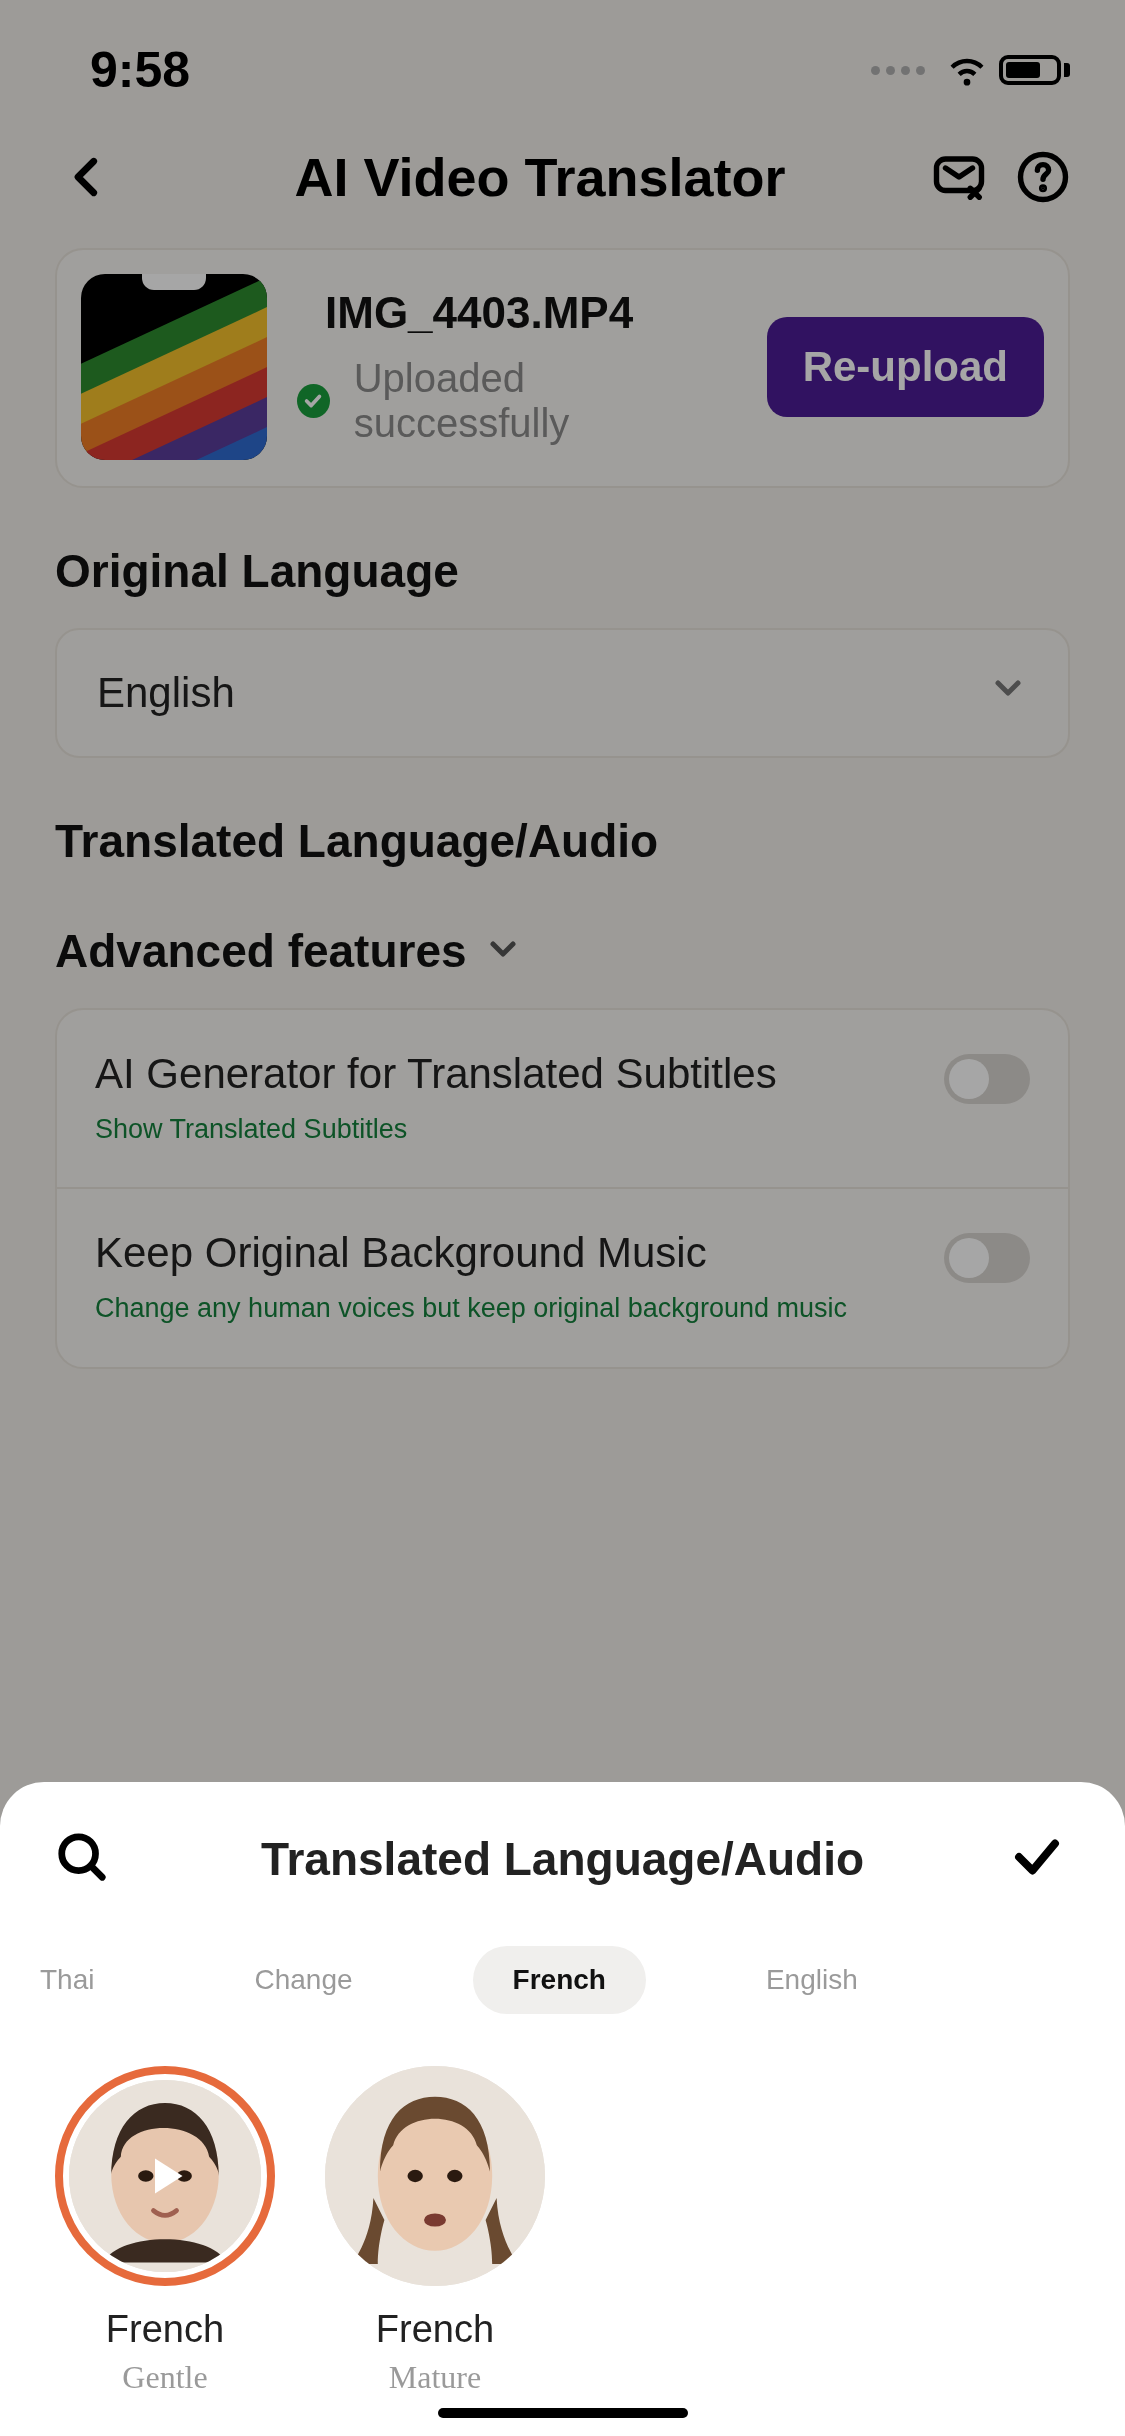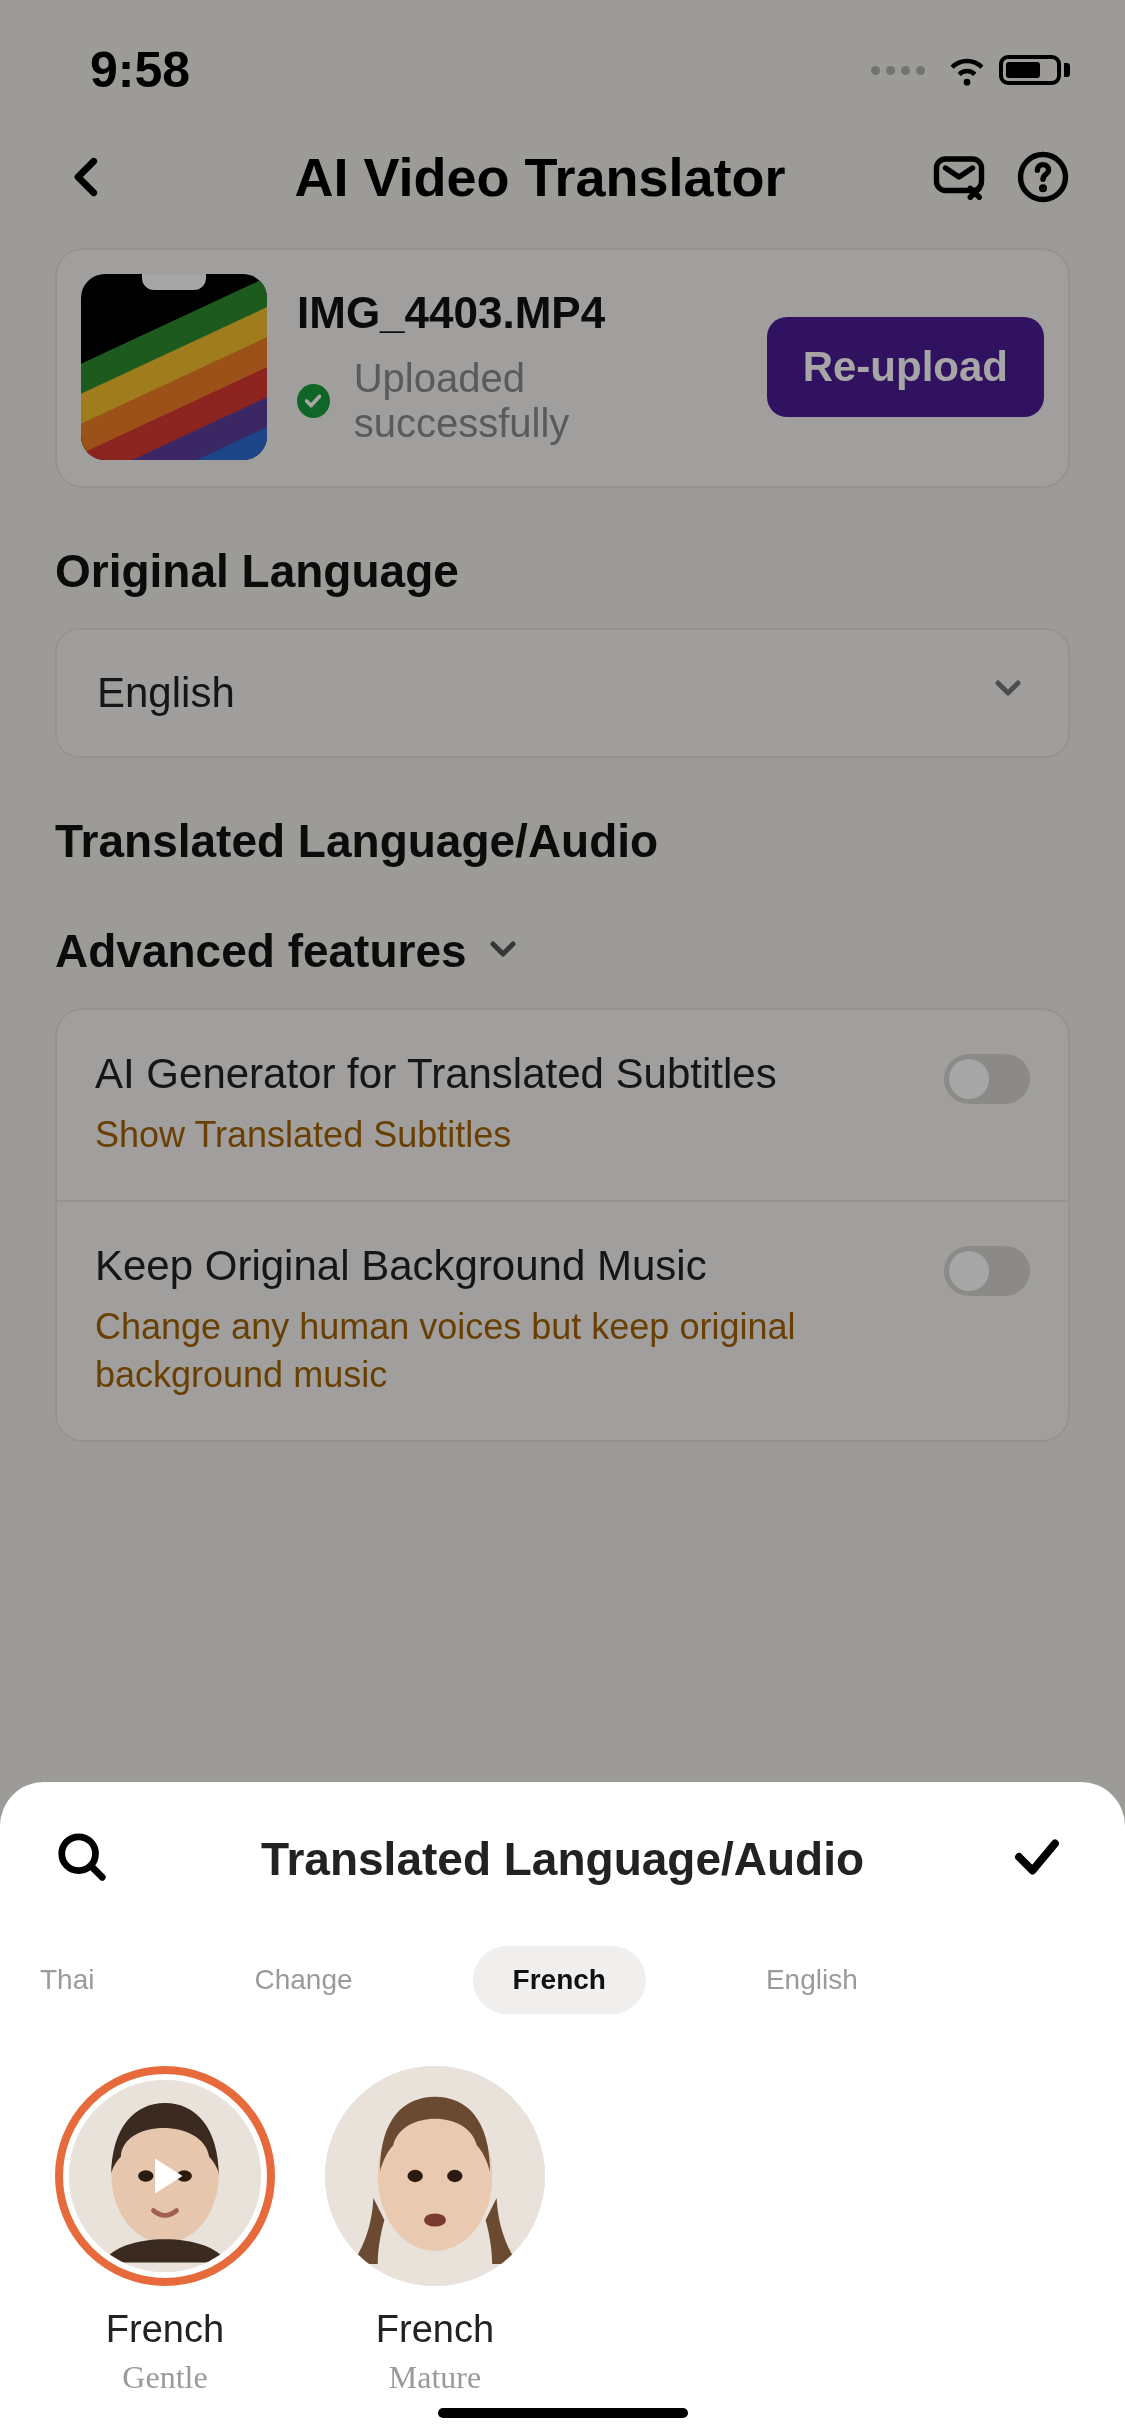--- a/index.html
+++ b/index.html
@@ -23,38 +23,38 @@
   .nav-right { width:170px; display:flex; gap:30px; justify-content:flex-end; align-items:center; }
   .nav-title { font-size:54px; font-weight:700; color:#000; text-align:center; }
   .icon-btn svg { width:54px; height:54px; }
 
   .card { margin:0 55px; background:#f6f4f1; border:2px solid #e7e2da; border-radius:28px; padding:24px 24px 26px 24px; display:flex; align-items:center; gap:30px; }
   .thumb { width:186px; height:186px; border-radius:24px; background:#000; position:relative; overflow:hidden; flex-shrink:0; }
   .thumb .notch { position:absolute; top:0; left:50%; transform:translateX(-50%); width:64px; height:16px; background:#fff; border-radius:0 0 12px 12px; }
   .stripe { position:absolute; left:-40px; right:-40px; height:30px; transform:rotate(-25deg); }
   .s1{ background:#2d8b2f; bottom:108px;} .s2{ background:#f4c12b; bottom:78px;} .s3{ background:#ef7d26; bottom:48px;} .s4{ background:#d83a32; bottom:18px;} .s5{ background:#5a3c9a; bottom:-12px;} .s6{ background:#2f6bd0; bottom:-42px;}
   .file-info { flex:1; min-width:0; }
-  .file-name { font-size:44px; font-weight:800; color:#111; margin-bottom:18px; }
+  .file-name { font-size:44px; font-weight:800; color:#111; margin-bottom:18px;margin-left:28px; }
   .upload-status { display:flex; align-items:center; gap:24px; font-size:40px; color:#8a8a8a; }
   .check-badge { width:34px; height:34px; border-radius:50%; background:#1a9d3d; display:flex; align-items:center; justify-content:center; }
   .check-badge svg { width:22px; height:22px; }
   .reupload-btn { background:#4c1d95; color:#fff; font-size:42px; font-weight:600; border:none; border-radius:20px; padding:26px 36px; flex-shrink:0; }
 
   .section-title { font-size:46px; font-weight:800; color:#111; margin:56px 55px 30px 55px; }
   .dropdown { margin:0 55px; background:#f5f3f0; border:2px solid #e7e2da; border-radius:24px; padding:38px 40px; display:flex; align-items:center; justify-content:space-between; font-size:42px; color:#222; }
   .chev-down svg { width:40px; height:40px; }
 
   .adv-header { display:flex; align-items:center; gap:16px; margin:56px 55px 30px 55px; }
   .adv-header .section-title { margin:0; }
 
   .features-card { margin:0 55px; background:#f6f4f1; border:2px solid #e7e2da; border-radius:28px; }
   .feat-row { display:flex; align-items:flex-start; justify-content:space-between; padding:40px 38px; gap:20px; }
   .feat-row + .feat-row { border-top:2px solid #e7e2da; }
   .feat-title { font-size:42px; font-weight:500; color:#222; margin-bottom:10px; }
-  .feat-sub { font-size:36px; color:#a16207; line-height:1.35;margin-top:13px; }
+  .feat-sub { font-size:27px; color:#15803d; line-height:1.35;margin-top:13px; }
   .toggle { width:86px; height:50px; background:#d7d4cf; border-radius:25px; position:relative; flex-shrink:0; margin-top:4px; }
   .toggle .knob { position:absolute; top:5px; left:5px; width:40px; height:40px; background:#fff; border-radius:50%; }
 
   
   .sheet { position:absolute; left:0; right:0; bottom:0; background:#fff; border-radius:44px 44px 0 0; z-index:10; padding-bottom:40px; }
   .sheet-header { display:flex; align-items:center; justify-content:space-between; padding:48px 55px 26px 55px; }
   .sheet-title { font-size:46px; font-weight:700; color:#222; text-align:center; flex:1; }
   .sheet-header .icon-btn { width:60px; }
 
   .lang-tabs { display:flex; align-items:center; padding:32px 0 32px 0; gap:0; overflow:hidden; }

